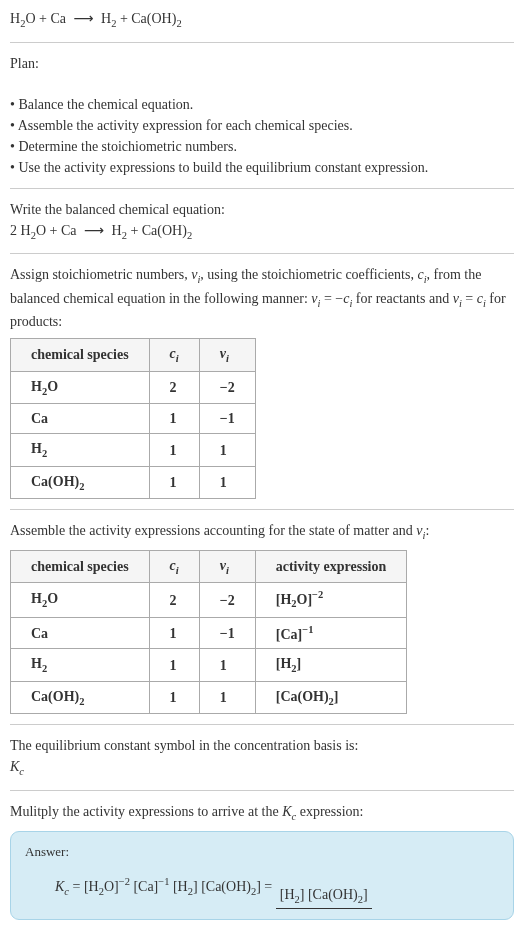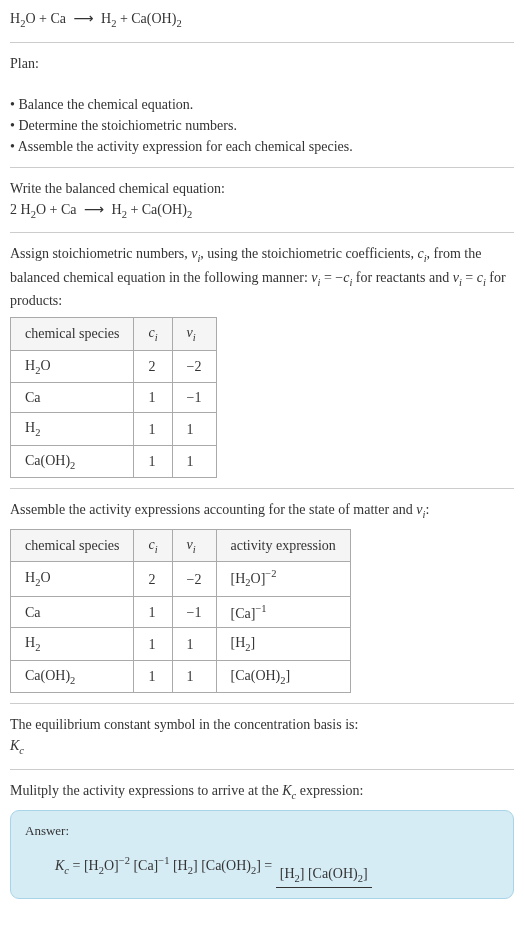--- a/index.html
+++ b/index.html
@@ -22,23 +22,23 @@
     sub { font-size: 0.75em; vertical-align: sub; }
     sup { font-size: 0.75em; vertical-align: super; }
     .plan ul { list-style: none; padding-left: 0; margin-top: 20px; }
     .plan li::before { content: "• "; }
     table.data {
       border-collapse: collapse;
       margin-top: 6px;
     }
     table.data th, table.data td {
       border: 1px solid #aaa;
-      padding: 4px 14px;
+      padding: 4px 20px;
       text-align: left;
-      font-weight: normal;
+      font-weight: bold;
     }
     table.data th { background: #f5f5f5; }
     .italic { font-style: italic; }
     .answer-box {
       background: #d6ecf5;
       border: 1px solid #a8d4e8;
       border-radius: 9px;
       padding: 10px 14px;
       margin-top: 6px;
     }
@@ -60,22 +60,23 @@
     H<sub>2</sub>O + Ca <span class="arrow">⟶</span> H<sub>2</sub> + Ca(OH)<sub>2</sub>
   </div>
 </div>
 
 <hr>
 
 <div class="section plan">
   <div>Plan:</div>
   <ul>
     <li>Balance the chemical equation.</li>
+    <li>Assemble the activity expression for each chemical species.</li>
     <li>Determine the stoichiometric numbers.</li>
-    <li>Assemble the activity expression for each chemical species.</li>
+    <li>Use the activity expressions to build the equilibrium constant expression.</li>
   </ul>
 </div>
 
 <hr>
 
 <div class="section">
   <div>Write the balanced chemical equation:</div>
   <div class="eq">
     2 H<sub>2</sub>O + Ca <span class="arrow">⟶</span> H<sub>2</sub> + Ca(OH)<sub>2</sub>
   </div>

